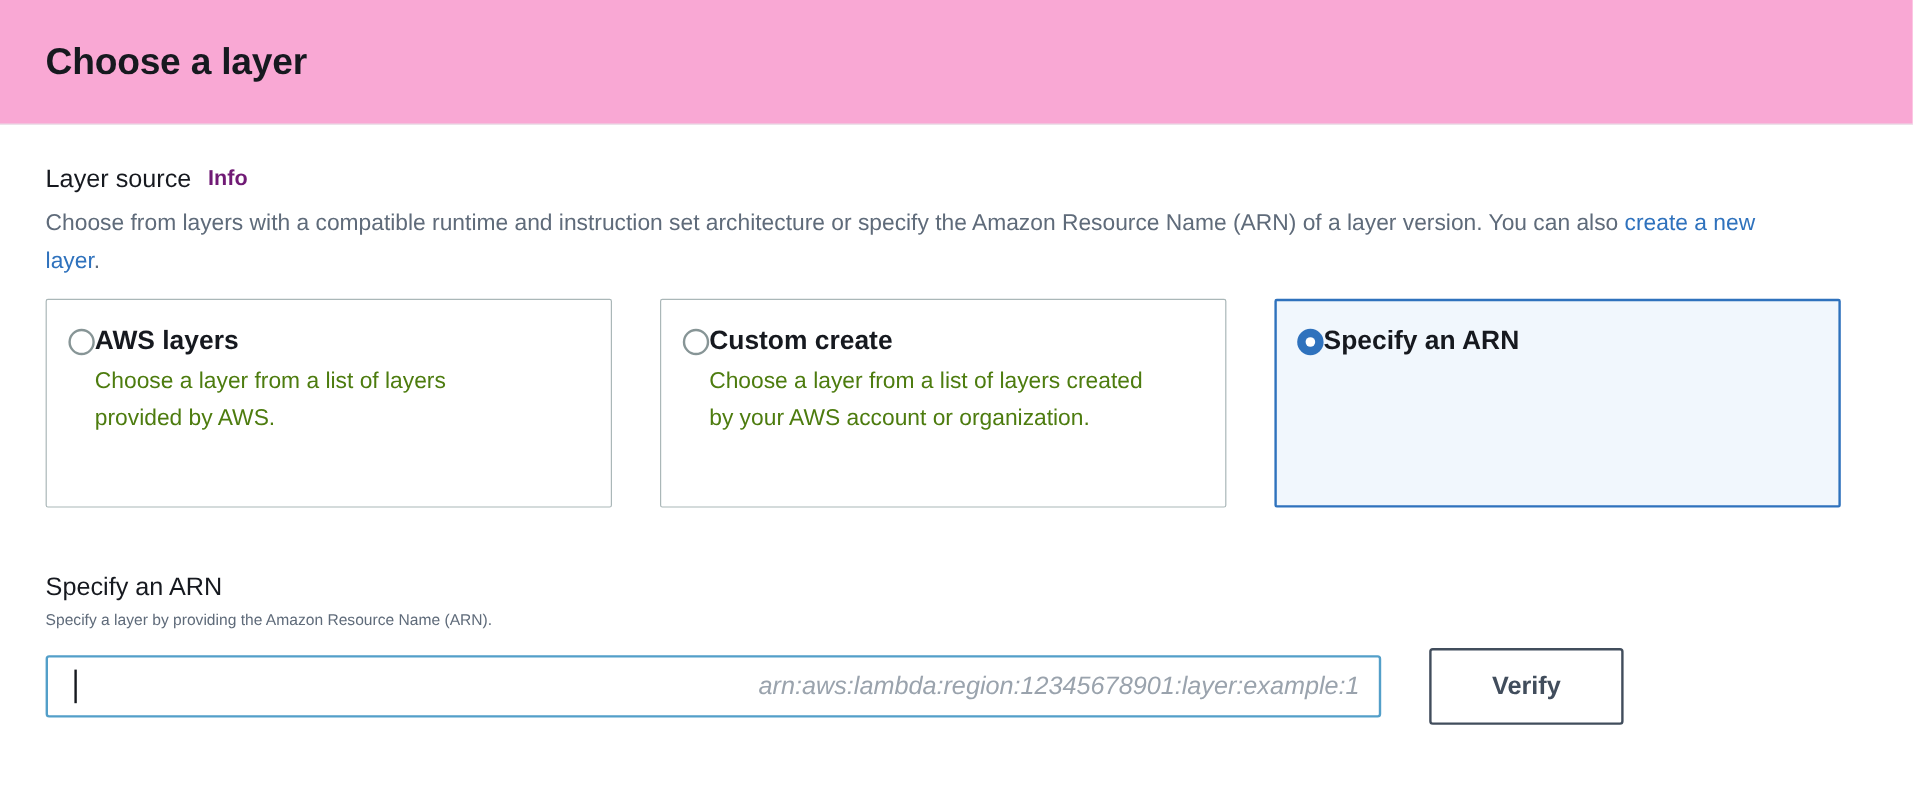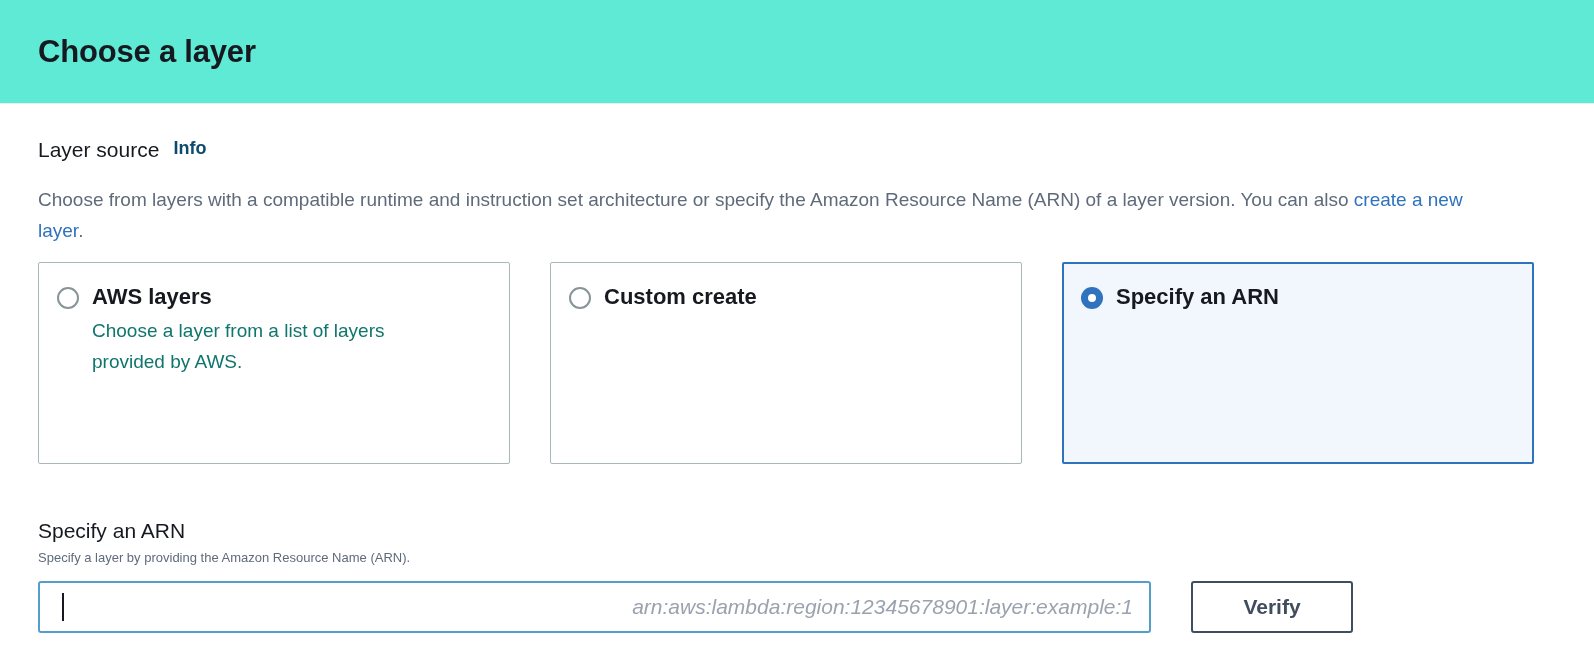--- a/index.html
+++ b/index.html
@@ -12,21 +12,21 @@
     background: #ffffff;
     font-family: "Liberation Sans", sans-serif;
     color: #16191f;
     overflow: hidden;
   }
 
   
   .modal-header {
     height: 104px;
     box-sizing: border-box;
-    background: #5eead4;
+    background: #f9a8d4;
     border-bottom: 1px solid #e9ebed;
     display: flex;
     align-items: center;
     padding: 0 38px;
   }
   .modal-title {
     font-size: 31px;
     font-weight: bold;
     color: #16191f;
     letter-spacing: -0.2px;
@@ -43,53 +43,52 @@
     gap: 14px;
   }
   .field-label {
     font-size: 21px;
     font-weight: 400;
     color: #16191f;
   }
   .info-link {
     font-size: 18px;
     font-weight: bold;
-    color: #0c4a6e;
+    color: #701a75;
     text-decoration: none;
     cursor: pointer;
   }
   .field-description {
-    margin-top: 22px;
+    margin-top: 9px;
     font-size: 19px;
     line-height: 31px;
     color: #5f6b7a;
     max-width: 1440px;
   }
   .inline-link {
     color: #2f72bd;
     text-decoration: none;
     cursor: pointer;
   }
 
   
   .tiles {
     display: flex;
     gap: 40px;
     margin-top: 16px;
   }
   .tile {
     width: 472px;
-    height: 202px;
+    height: 174px;
     box-sizing: border-box;
     border: 1px solid #aab7b8;
     border-radius: 2px;
     background: #ffffff;
     padding: 19px 18px 0 18px;
     display: flex;
-    gap: 13px;
     cursor: pointer;
   }
   .tile.selected {
     border: 2px solid #2f72bd;
     background: #f1f7fd;
     padding: 18px 17px 0 17px;
   }
   .radio {
     flex: 0 0 auto;
     width: 22px;
@@ -121,21 +120,21 @@
   .tile-title {
     font-size: 22px;
     font-weight: bold;
     color: #16191f;
     line-height: 30px;
   }
   .tile-desc {
     margin-top: 3px;
     font-size: 19px;
     line-height: 31px;
-    color: #0f766e;
+    color: #4d7c0f;
     max-width: 370px;
   }
 
   
   .arn-section { margin-top: 55px; }
   .arn-label {
     font-size: 21px;
     font-weight: 400;
     color: #16191f;
   }
@@ -178,21 +177,21 @@
   .caret {
     position: absolute;
     left: 24px;
     top: 12px;
     width: 2px;
     height: 28px;
     background: #16191f;
   }
   .verify-button {
     width: 162px;
-    height: 52px;
+    height: 64px;
     box-sizing: border-box;
     border: 2px solid #414d5c;
     border-radius: 3px;
     background: #ffffff;
     color: #414d5c;
     font-family: "Liberation Sans", sans-serif;
     font-size: 21px;
     font-weight: bold;
     cursor: pointer;
   }
@@ -222,20 +221,21 @@
       <div class="tile-text">
         <div class="tile-title">AWS layers</div>
         <div class="tile-desc">Choose a layer from a list of layers provided by AWS.</div>
       </div>
     </div>
 
     <div class="tile">
       <span class="radio"></span>
       <div class="tile-text">
         <div class="tile-title">Custom create</div>
+        <div class="tile-desc">Choose a layer from a list of layers created by your AWS account or organization.</div>
       </div>
     </div>
 
     <div class="tile selected">
       <span class="radio checked"></span>
       <div class="tile-text">
         <div class="tile-title">Specify an ARN</div>
       </div>
     </div>
 

